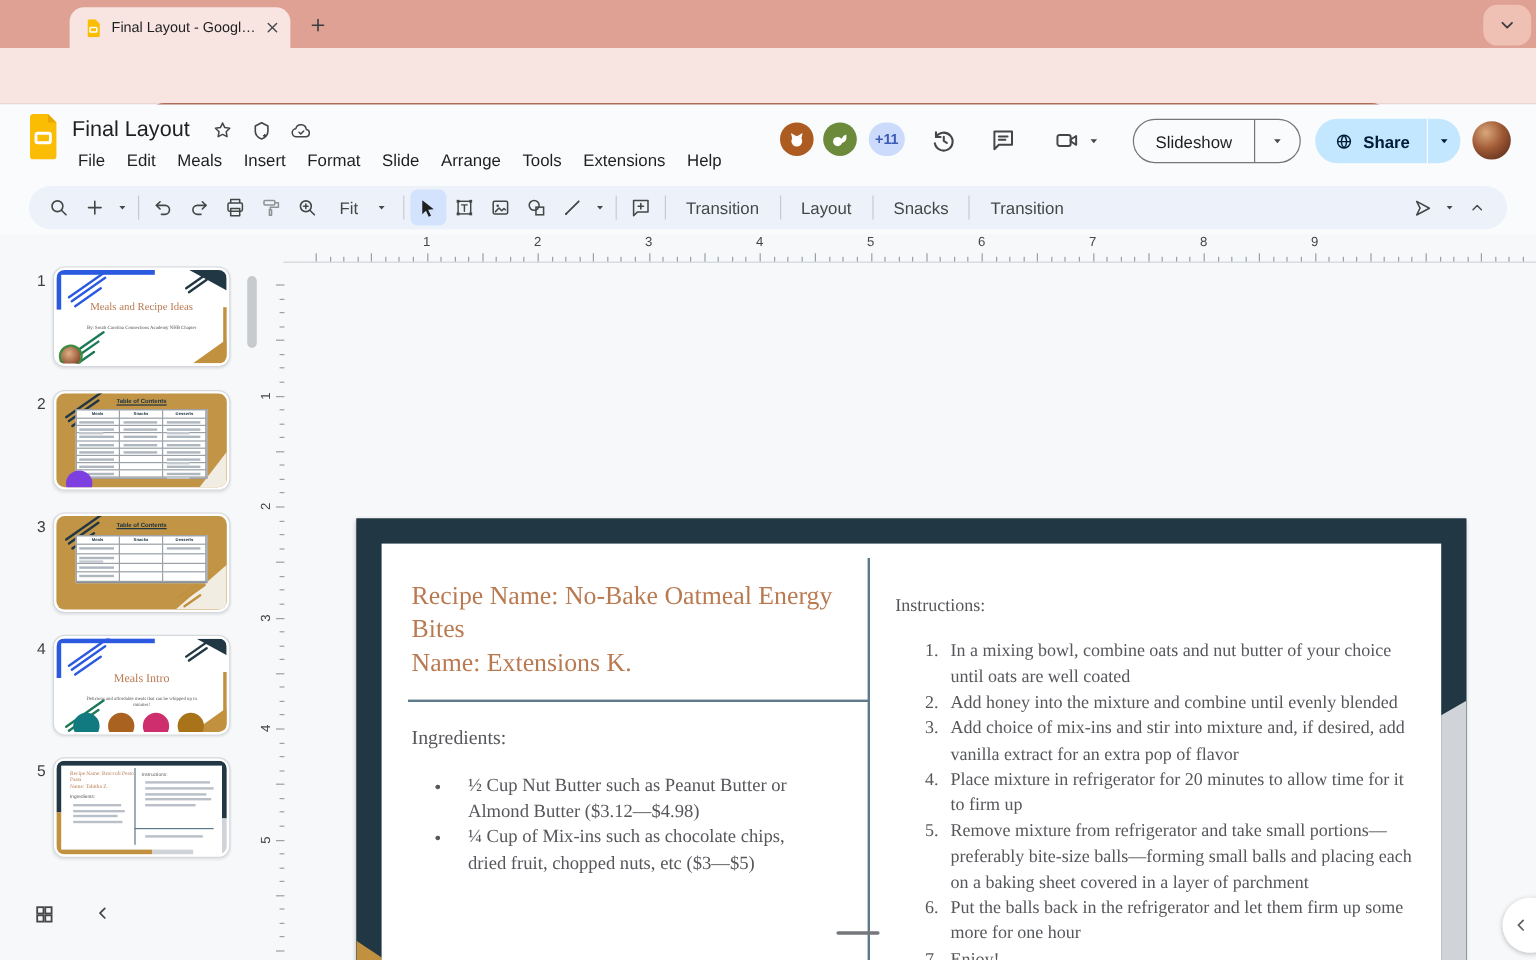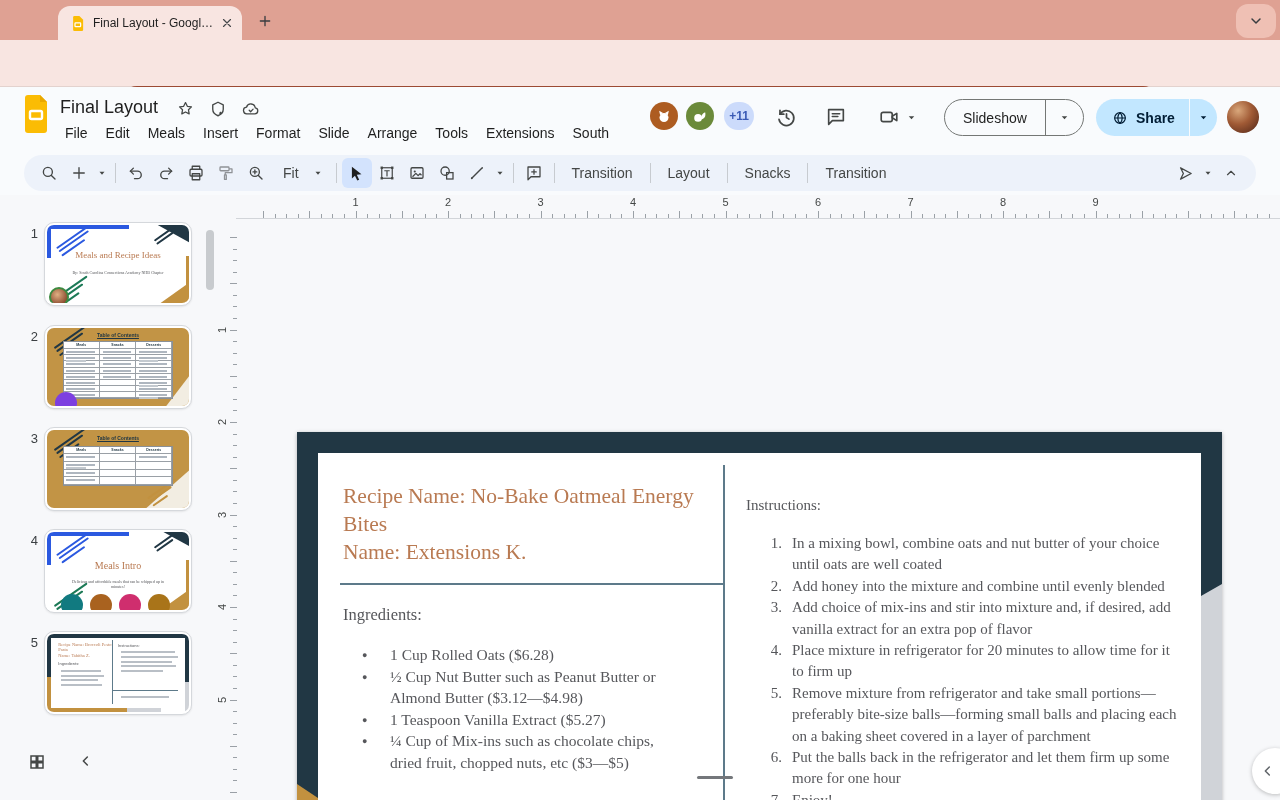--- a/index.html
+++ b/index.html
@@ -218,21 +218,21 @@
     <div class="menubar">
       <span class="menu-item">File</span>
       <span class="menu-item">Edit</span>
       <span class="menu-item">Meals</span>
       <span class="menu-item">Insert</span>
       <span class="menu-item">Format</span>
       <span class="menu-item">Slide</span>
       <span class="menu-item">Arrange</span>
       <span class="menu-item">Tools</span>
       <span class="menu-item">Extensions</span>
-      <span class="menu-item">South</span>
+      <span class="menu-item">Help</span>
     </div>
 
     <span class="collab" style="left:650px; background:#ad5c21;">
       <svg width="18" height="18" viewBox="0 0 28 28">
           <path d="M8 13l-1.5-7 6 3.5z" fill="#fff"></path>
           <path d="M20 13l1.5-7-6 3.5z" fill="#fff"></path>
           <circle cx="14" cy="16.5" r="7" fill="#fff"></circle>
         </svg>
     </span>
     <span class="collab" style="left:686px; background:#6b8a3a;">
@@ -769,23 +769,21 @@
       <div class="card">
         <div class="slide-title serif">
           <span>Recipe Name: No-Bake Oatmeal Energy Bites</span><br>
           <span>Name: Extensions K.</span>
         </div>
         <div class="rule" style="left:22px; top:130px; width:384px; height:2px;"></div>
         <div class="rule" style="left:405px; top:12px; width:2px; height:441px;"></div>
 
         <div class="sec-head serif" style="left:25px; top:152px; font-size:16.5px;">Ingredients:</div>
         <ul class="ing-list serif">
-          <li>1 Cup Rolled Oats ($6.28)</li>
           <li>½ Cup Nut Butter such as Peanut Butter or Almond Butter ($3.12—$4.98)</li>
-          <li>1 Teaspoon Vanilla Extract ($5.27)</li>
           <li>¼ Cup of Mix-ins such as chocolate chips, dried fruit, chopped nuts, etc ($3—$5)</li>
         </ul>
 
         <div class="sec-head serif" style="left:428px; top:44px; font-size:15px;">Instructions:</div>
         <ol class="inst-list serif">
           <li>In a mixing bowl, combine oats and nut butter of your choice until oats are well coated</li>
           <li>Add honey into the mixture and combine until evenly blended</li>
           <li>Add choice of mix-ins and stir into mixture and, if desired, add vanilla extract for an extra pop of flavor</li>
           <li>Place mixture in refrigerator for 20 minutes to allow time for it to firm up</li>
           <li>Remove mixture from refrigerator and take small portions—preferably bite-size balls—forming small balls and placing each on a baking sheet covered in a layer of parchment</li>

